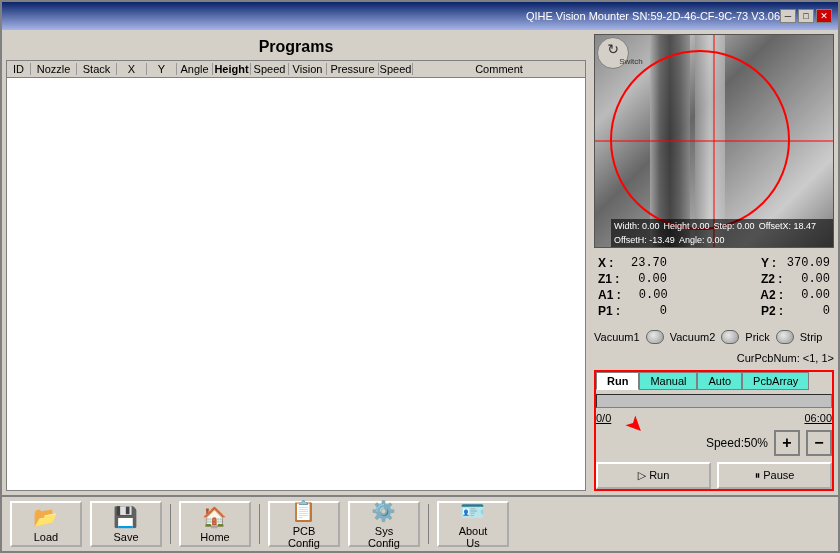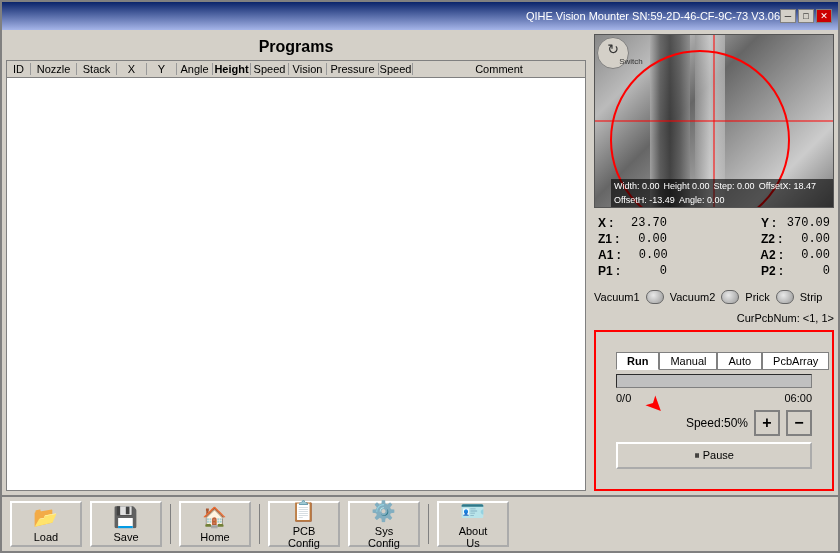--- a/index.html
+++ b/index.html
@@ -217,31 +217,31 @@
       display: inline-block;
     }
     .cur-pcb {
       font-size: 11px;
       text-align: right;
       padding: 2px 0;
     }
     .run-panel {
       border: 2px solid red;
       background: #d4d0c8;
-      padding: 20px;
+      padding: 0;
     }
     .run-tabs {
       display: flex;
       gap: 0;
       margin-bottom: 4px;
     }
     .run-tab {
       padding: 2px 10px;
       border: 1px solid #808080;
-      background: #ffffff;
+      background: #5eead4;
       cursor: pointer;
       font-size: 11px;
     }
     .run-tab.active {
       background: white;
       border-bottom: 1px solid white;
       font-weight: bold;
     }
     .progress-bar-container {
       background: #c0c0c0;
@@ -252,20 +252,21 @@
     .progress-bar {
       height: 100%;
       background: #0078d7;
       width: 0%;
     }
     .run-stats {
       display: flex;
       justify-content: space-between;
       font-size: 11px;
       margin-bottom: 6px;
+      text-decoration: underline;
     }
     .speed-row {
       display: flex;
       align-items: center;
       justify-content: flex-end;
       gap: 6px;
       margin-bottom: 6px;
       position: relative;
     }
     .speed-label {
@@ -465,20 +466,21 @@
           <span>0/0</span>
           <span>06:00</span>
         </div>
         <div class="speed-row">
           <span style="color:red;font-size:22px;position:absolute;left:30px;top:-18px;transform:rotate(45deg);">➤</span>
           <span class="speed-label">Speed:50%</span>
           <div class="speed-btn">+</div>
           <div class="speed-btn">−</div>
         </div>
         <div class="run-controls">
+          <button class="run-ctrl-btn">▷  Run</button>
           <button class="run-ctrl-btn">⏸ Pause</button>
         </div>
       </div>
     </div>
   </div>
 
   <div class="bottom-bar">
     <button class="bottom-btn">
       <span class="bottom-icon icon-load">📂</span>
       <span>Load</span>

